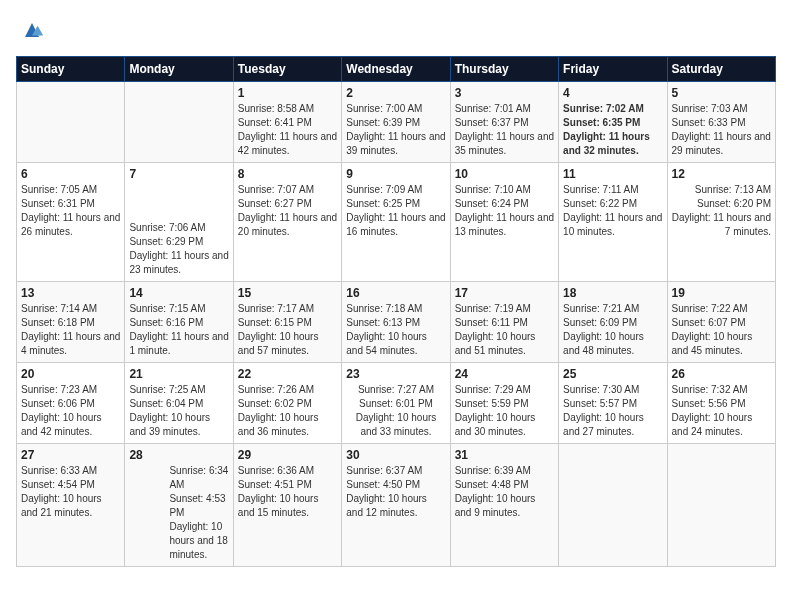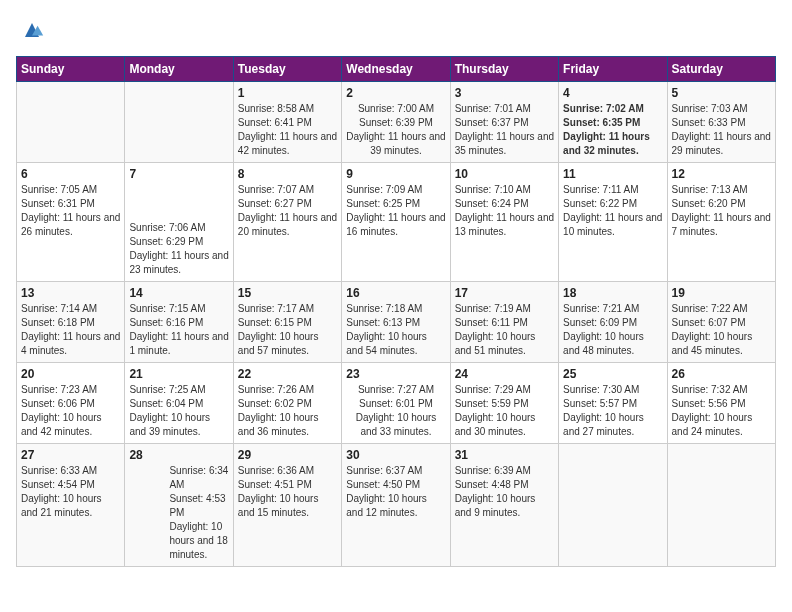--- a/index.html
+++ b/index.html
@@ -53,21 +53,21 @@
     .location {
       font-size: 16px;
       color: #444;
     }
     table {
       width: 100%;
       border-collapse: collapse;
       table-layout: fixed;
     }
     thead tr th {
-      background: #701a75;
+      background: #0f172a;
       color: #fff;
       font-size: 12px;
       font-weight: bold;
       padding: 5px 4px;
       text-align: left;
       border: 1px solid #1a4f8a;
     }
     tbody tr td {
       border: 1px solid #ccc;
       vertical-align: top;
@@ -132,21 +132,21 @@
         <td></td>
         <td></td>
         <td>
           <span class="day-number">1</span>
           <div class="day-info" style="white-space: pre-line;">Sunrise: 8:58 AM
 Sunset: 6:41 PM
 Daylight: 11 hours and 42 minutes.</div>
         </td>
         <td>
           <span class="day-number">2</span>
-          <div class="day-info" style="white-space: pre-line; text-align: center;">Sunrise: 7:00 AM
+          <div class="day-info" style="white-space: pre-line;">Sunrise: 7:00 AM
 Sunset: 6:39 PM
 Daylight: 11 hours and 39 minutes.</div>
         </td>
         <td>
           <span class="day-number">3</span>
           <div class="day-info" style="white-space: pre-line;">Sunrise: 7:01 AM
 Sunset: 6:37 PM
 Daylight: 11 hours and 35 minutes.</div>
         </td>
         <td>
@@ -194,21 +194,21 @@
 Daylight: 11 hours and 13 minutes.</div>
         </td>
         <td>
           <span class="day-number">11</span>
           <div class="day-info" style="white-space: pre-line;">Sunrise: 7:11 AM
 Sunset: 6:22 PM
 Daylight: 11 hours and 10 minutes.</div>
         </td>
         <td>
           <span class="day-number">12</span>
-          <div class="day-info" style="white-space: pre-line;">Sunrise: 7:13 AM
+          <div class="day-info" style="white-space: pre-line; text-align: right;">Sunrise: 7:13 AM
 Sunset: 6:20 PM
 Daylight: 11 hours and 7 minutes.</div>
         </td>
       </tr>
       <tr>
         <td>
           <span class="day-number">13</span>
           <div class="day-info" style="white-space: pre-line;">Sunrise: 7:14 AM
 Sunset: 6:18 PM
 Daylight: 11 hours and 4 minutes.</div>

